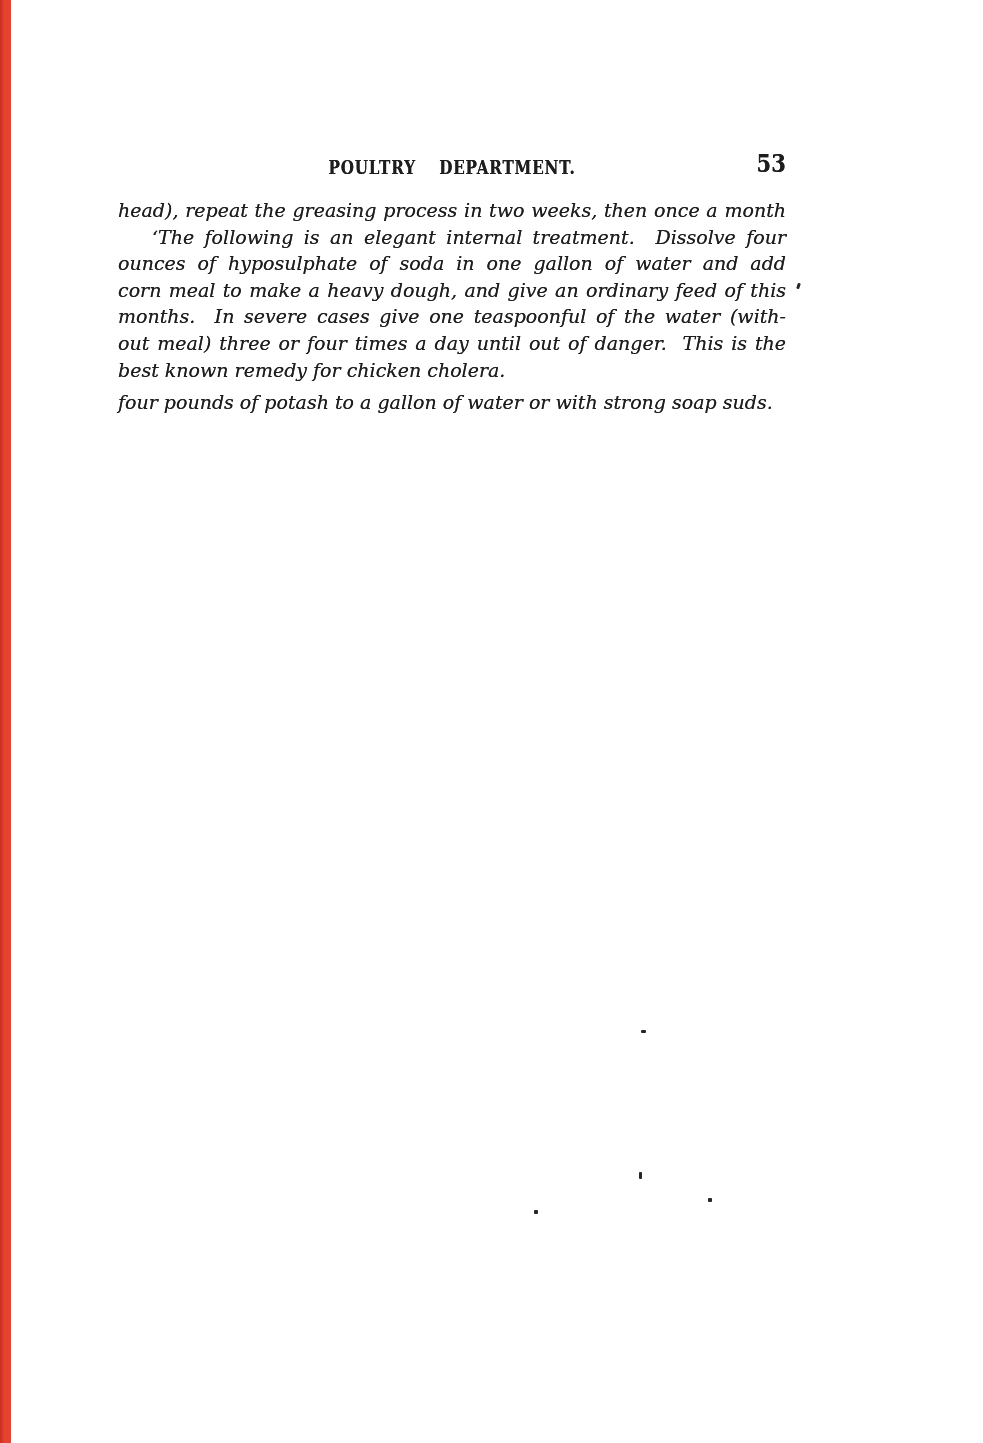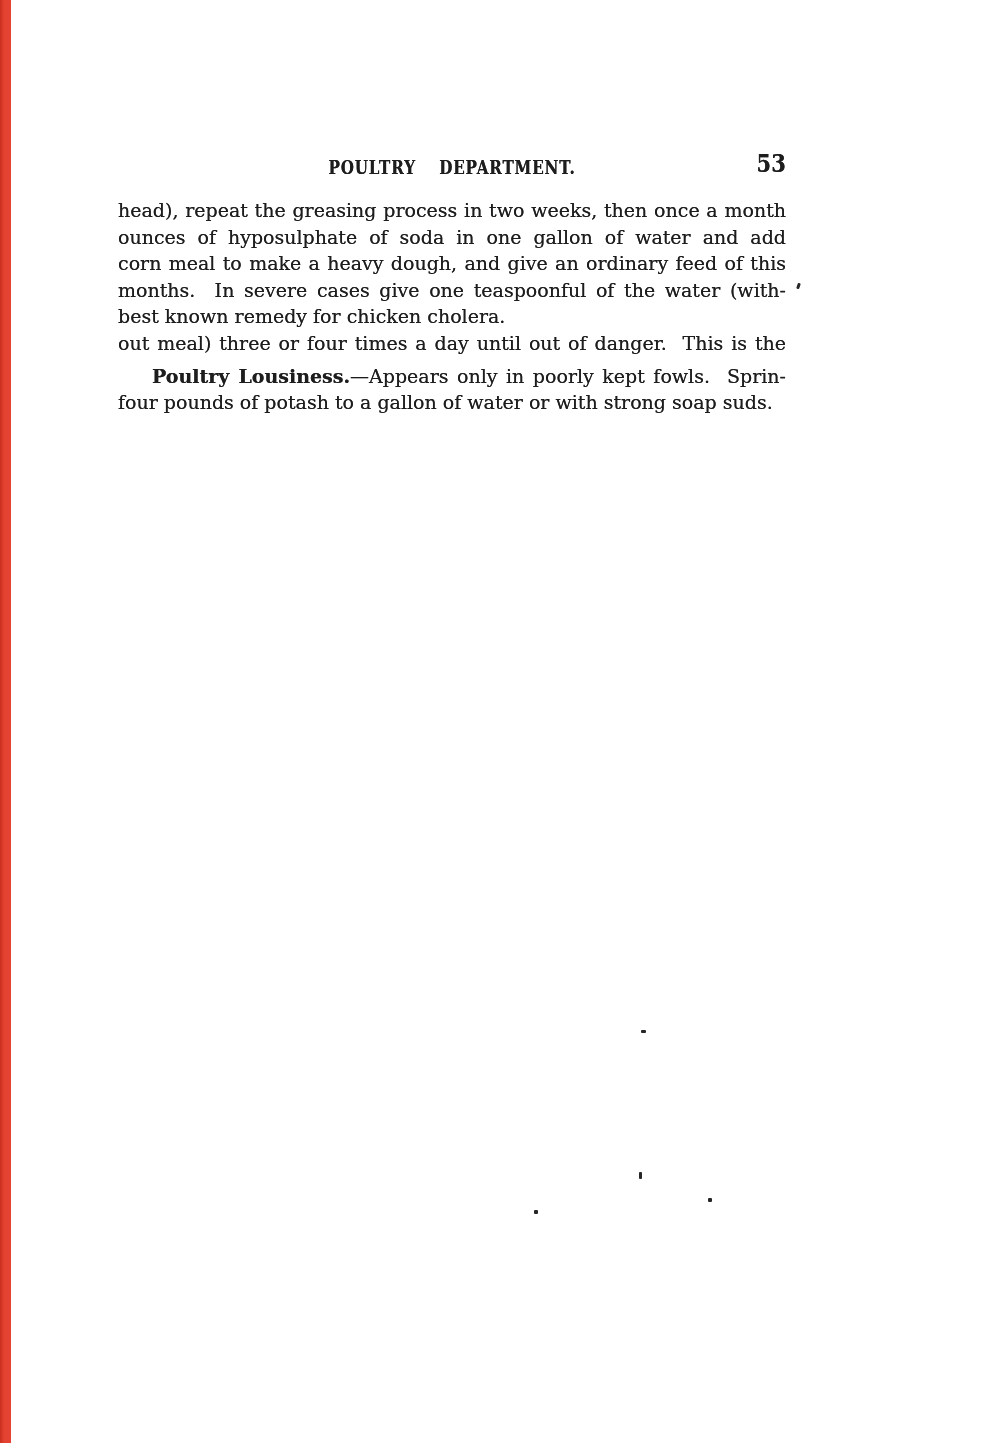--- a/index.html
+++ b/index.html
@@ -48,20 +48,21 @@
     text-shadow: 0 0 0.5px rgba(25,25,25,0.85);
   }
 
   .body-text {
     position: absolute;
     left: 118px; top: 197px;
     width: 668px;
     font-size: 19px;
     line-height: 26.6px;
     text-shadow: 0 0 0.5px rgba(25,25,25,0.8);
+    font-style: italic;
   }
   .paragraph { margin: 0; }
   .paragraph.spaced { margin-top: 6px; }
   .line {
     text-align: justify;
     text-align-last: justify;
     white-space: pre-wrap;
   }
   .line.last {
     text-align-last: left;
@@ -85,29 +86,29 @@
   <div class="page-title">POULTRY  DEPARTMENT.</div>
   <div class="page-number">53</div>
 </div>
 
 <div class="body-text">
   <div class="paragraph">
     <div class="line">head), repeat the greasing process in two weeks, then once a month</div>
   </div>
 
   <div class="paragraph">
+    <div class="line indent">‘The following is an elegant internal treatment.  Dissolve four</div>
     <div class="line">ounces of hyposulphate of soda in one gallon of water and add</div>
     <div class="line">corn meal to make a heavy dough, and give an ordinary feed of this</div>
     <div class="line">months.  In severe cases give one teaspoonful of the water (with-</div>
+    <div class="line">out meal) three or four times a day until out of danger.  This is the</div>
     <div class="line last">best known remedy for chicken cholera.</div>
-    <div class="line">out meal) three or four times a day until out of danger.  This is the</div>
   </div>
 
   <div class="paragraph spaced">
-    <div class="line indent"><span class="bold">Poultry Lousiness.</span><span>—Appears only in poorly kept fowls.  Sprin-</span></div>
     <div class="line last">four pounds of potash to a gallon of water or with strong soap suds.</div>
   </div>
 </div>
 
 <div class="speck" style="left:797px; top:283px; width:3px; height:6px; transform:rotate(18deg);"></div>
 <div class="speck" style="left:641px; top:1030px; width:5px; height:3px;"></div>
 <div class="speck" style="left:639px; top:1172px; width:3px; height:7px;"></div>
 <div class="speck" style="left:708px; top:1198px; width:4px; height:4px;"></div>
 <div class="speck" style="left:534px; top:1210px; width:4px; height:4px;"></div>
 

